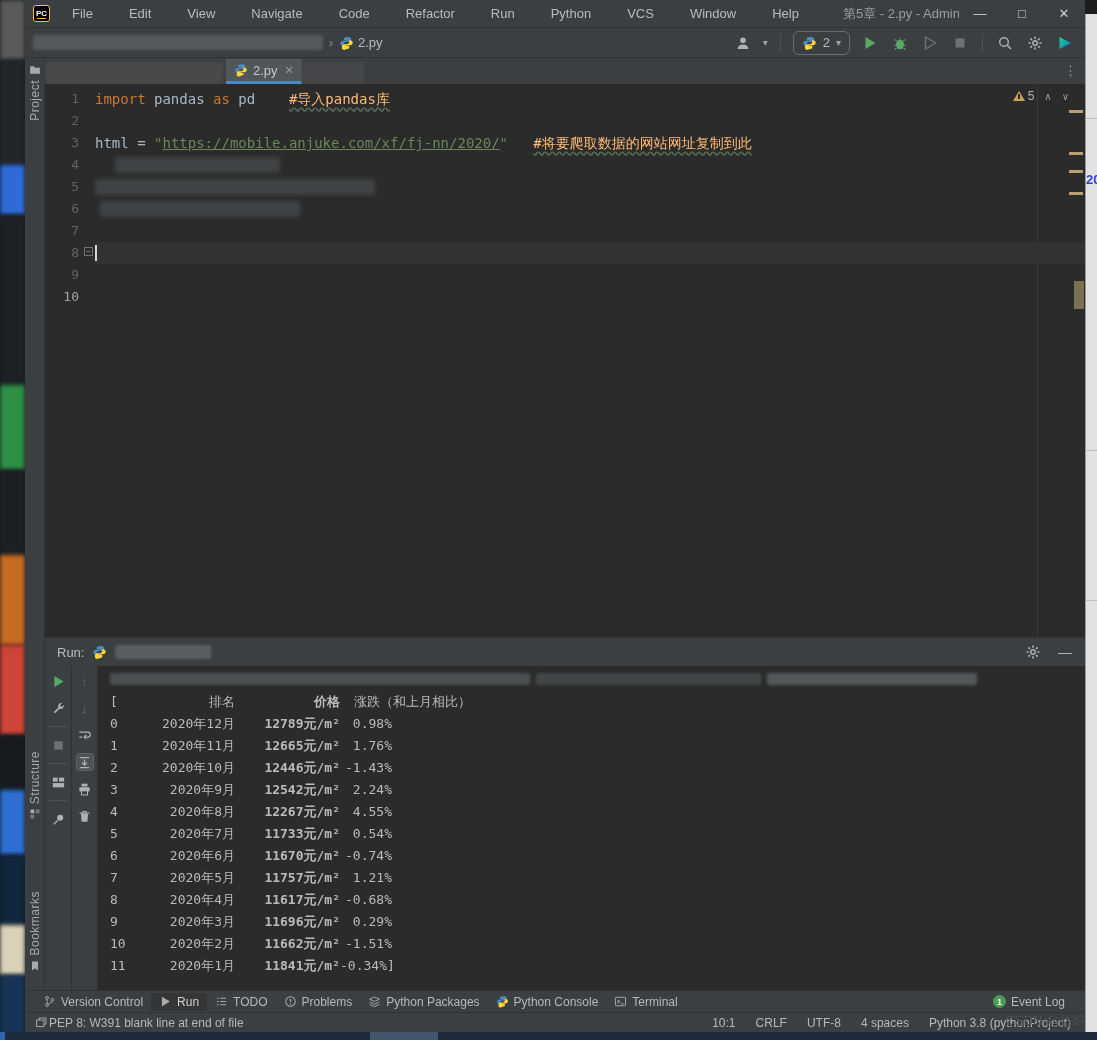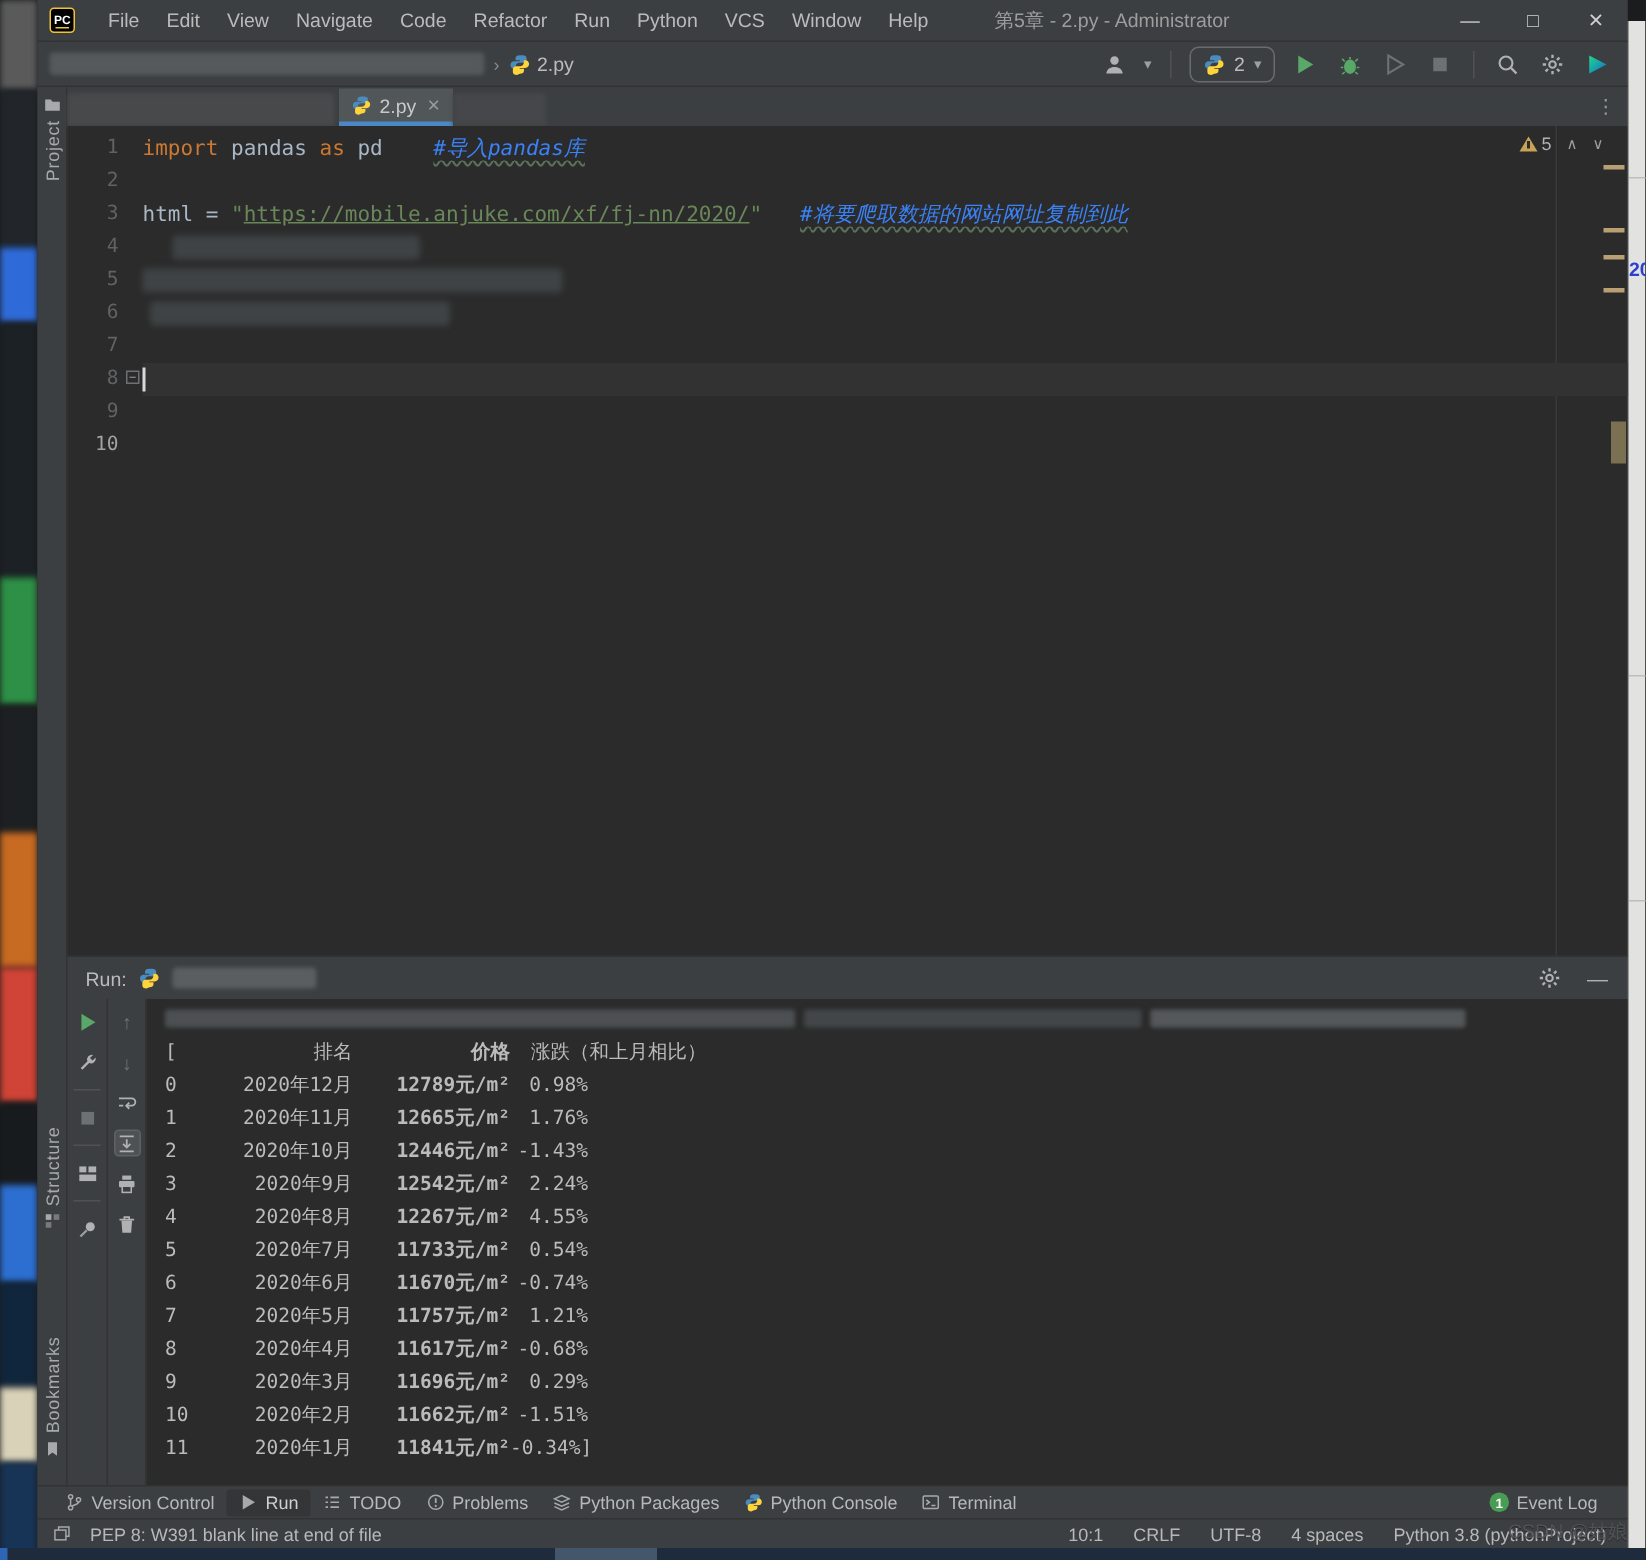--- a/index.html
+++ b/index.html
@@ -22,21 +22,21 @@
   .taskbar .accent { position:absolute; left:0; top:0; width:5px; height:8px; background:#2e65b5; }
 
   
   .ide { position:absolute; left:25px; top:0; width:1060px; height:1032px; background:#3c3f41; color:#bbbbbb; }
 
   
   .titlebar { height:28px; display:flex; align-items:center; background:#3c3f41; border-bottom:1px solid #323232; padding-left:8px; }
   .app-logo { width:17px; height:17px; border:1px solid #f0c330; border-radius:3px; background:#000; color:#fff;
     font-size:8px; font-weight:bold; display:flex; align-items:center; justify-content:center; margin-right:14px; position:relative; }
   .app-logo i { position:absolute; bottom:2px; left:3px; right:3px; height:1px; background:#f0c330; }
-  .menu-bar { display:flex; gap:2px; }
+  .menu-bar { display:flex; gap:20px; }
   .menu-item { padding:3px 8px; font-size:13px; color:#bbbbbb; cursor:default; }
   .window-title { flex:1; text-align:left; padding-left:36px; font-size:13px; color:#9d9d9d; white-space:nowrap; overflow:hidden; }
   .win-controls { display:flex; }
   .win-controls span { width:42px; text-align:center; font-size:13px; color:#cfcfcf; line-height:27px; }
 
   
   .toolbar { height:30px; display:flex; align-items:center; background:#3c3f41; border-bottom:1px solid #323232; padding:0 10px 0 8px; }
   .blurblock { background:#55595b; border-radius:3px; filter:blur(1.5px); }
   .nav-left { display:flex; align-items:center; gap:6px; }
   .crumb-chev { color:#8c8c8c; font-size:12px; }
@@ -78,21 +78,21 @@
   .gnum .fold { position:absolute; right:2px; top:5px; width:9px; height:9px; border:1px solid #6e7173; color:#9a9a9a;
     font-size:8px; line-height:7px; text-align:center; background:#2b2b2b; }
   .code-area { flex:1; padding-top:4px; position:relative; }
   .margin-guide { position:absolute; top:0; bottom:0; left:942px; width:1px; background:#393939; }
   .cline { height:22px; line-height:22px; font-size:14px; white-space:pre; position:relative; color:#a9b7c6; }
   .cline.current { background:#323232; margin-right:0; }
   .tk-kw { color:#cc7832; }
   .tk-id { color:#a9b7c6; }
   .tk-str { color:#6a8759; }
   .tk-link { color:#6a8759; text-decoration:underline; }
-  .tk-cmt { color:#3b82f6; text-decoration:underline wavy #59705a; text-underline-offset:3px;font-style:italic; }
+  .tk-cmt { color:#fdba74; text-decoration:underline wavy #59705a; text-underline-offset:3px; }
   .tk-bi { color:#8888c6; }
   .tk-gap { }
   .code-blur { position:absolute; top:3px; height:16px; background:#3f4345; border-radius:3px; filter:blur(2px); }
   .caret { position:absolute; left:0; top:3px; width:2px; height:16px; background:#d8d8d8; }
   .inspections { position:absolute; right:16px; top:5px; display:flex; align-items:center; gap:10px; font-family:"Liberation Sans",sans-serif; }
   .warn-wrap { display:flex; align-items:center; gap:3px; font-size:12px; color:#afb1b3; }
   .warn-tri { width:0; height:0; border-left:6px solid transparent; border-right:6px solid transparent; border-bottom:10px solid #c8a356; position:relative; }
   .warn-tri i { position:absolute; left:-1px; top:3px; width:2px; height:5px; background:#2b2b2b; }
   .insp-chev { color:#9da0a2; font-size:10px; }
   .error-stripe { position:absolute; right:0; top:0; width:12px; height:553px; }
@@ -127,21 +127,21 @@
   .tw-item { display:flex; align-items:center; gap:5px; padding:2px 8px; border-radius:2px; }
   .tw-item.active { background:#333537; color:#d0d0d0; }
   .tw-item svg { width:13px; height:13px; fill:#a7a9ab; }
   .tw-right { margin-left:auto; display:flex; }
   .badge { width:13px; height:13px; border-radius:50%; background:#499c54; color:#fff; font-size:9px; font-weight:bold;
     display:flex; align-items:center; justify-content:center; }
 
   
   .statusbar { height:20px; background:#3c3f41; border-top:1px solid #323232; display:flex; align-items:center;
     padding:0 14px 0 10px; font-size:12px; color:#b6b8ba; }
-  .sb-left { display:flex; align-items:center; gap:12px; }
+  .sb-left { display:flex; align-items:center; gap:1px; }
   .sb-left svg { width:13px; height:13px; fill:none; stroke:#a7a9ab; stroke-width:1.2; }
   .sb-right { margin-left:auto; display:flex; gap:20px; }
   .watermark { position:absolute; right:12px; bottom:10px; font-size:13px; color:rgba(82,84,86,.95);
     text-shadow:0 1px 0 rgba(0,0,0,.35); pointer-events:none; z-index:5; }
 </style>
 </head>
 <body>
 
 <div class="screen">
 

